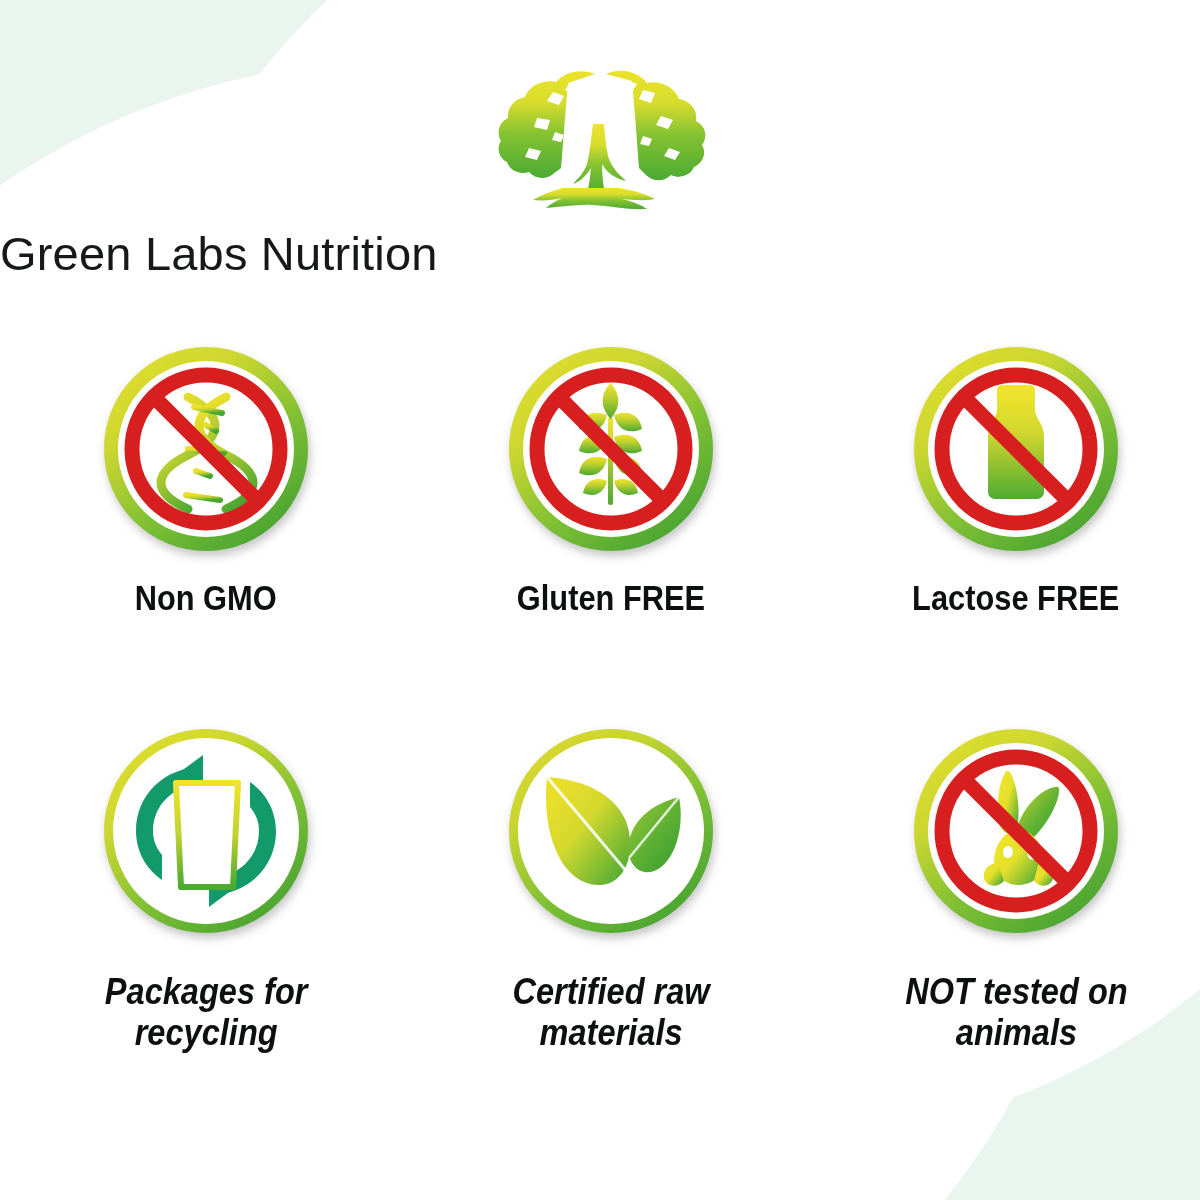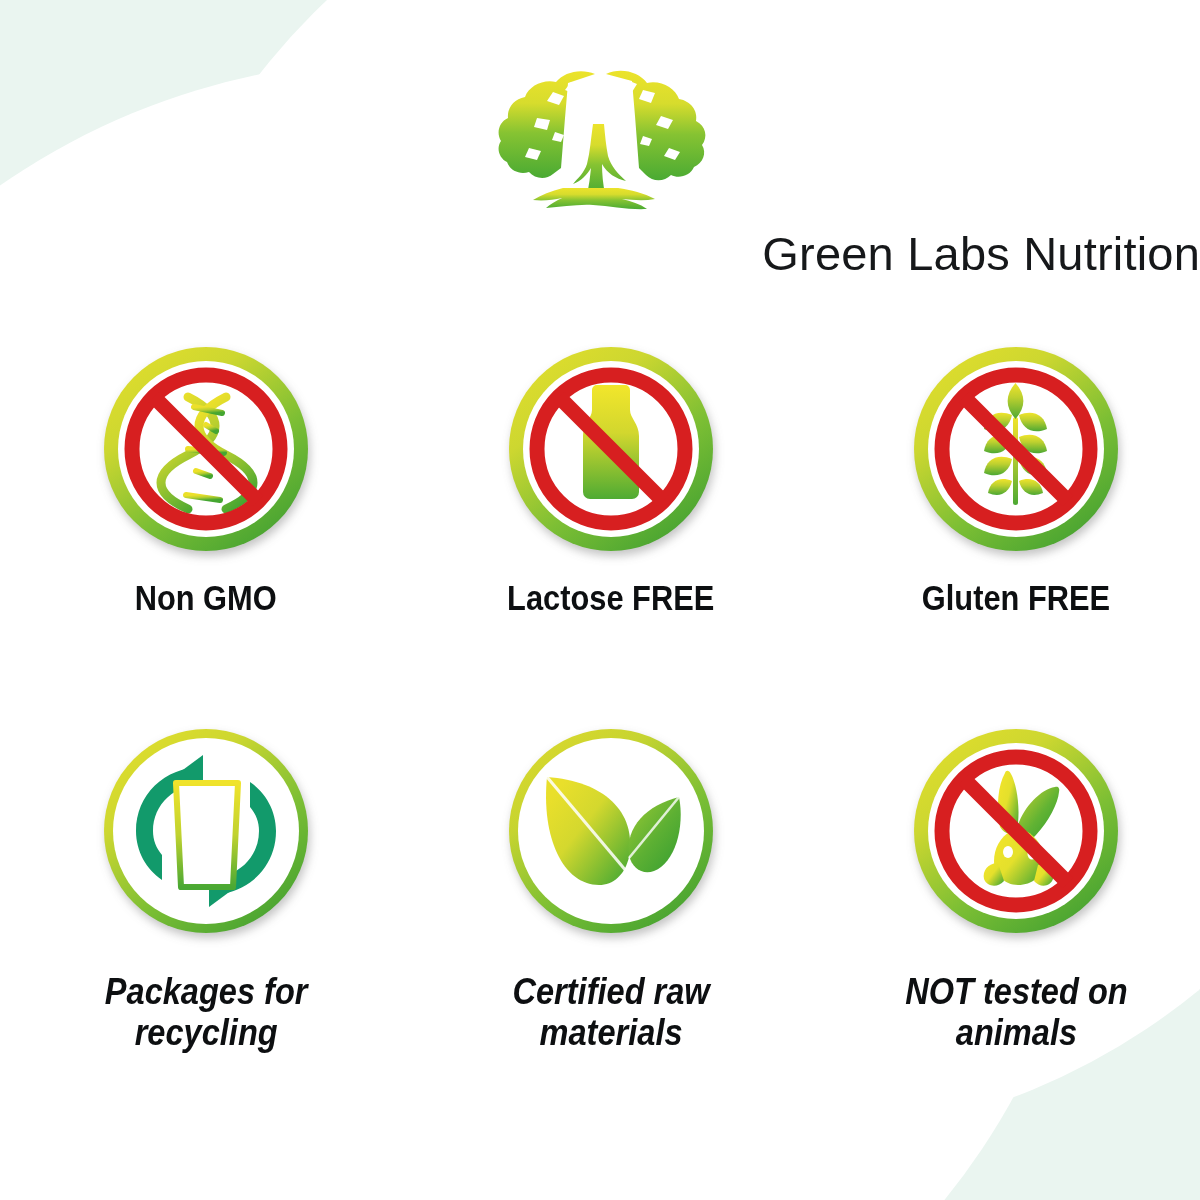--- a/index.html
+++ b/index.html
@@ -40,21 +40,21 @@
     background: #ffffff;
     border-radius: 50%;
   }
 
   
   .header {
     position: absolute;
     left: 0;
     top: 0;
     width: 1200px;
-    text-align: right;
+    text-align: left;
     z-index: 5;
   }
   .logo-wrap {
     margin-top: 62px;
     height: 150px;
     display: flex;
     align-items: flex-end;
     justify-content: center;
   }
   .brand-title {
@@ -234,20 +234,62 @@
             </g>
           </svg>
         </div>
         <div class="badge-label">Non GMO</div>
       </div>
 
       <div class="cell">
         <div class="badge">
           <svg viewBox="0 0 208 208">
             <defs>
+              <linearGradient id="ringB" x1="0.12" y1="0" x2="0.85" y2="1">
+                <stop offset="0%" stop-color="#e2de2c"></stop>
+                <stop offset="28%" stop-color="#cdd730"></stop>
+                <stop offset="62%" stop-color="#7dbf34"></stop>
+                <stop offset="100%" stop-color="#3f9f31"></stop>
+              </linearGradient>
+              <linearGradient id="wheatB" x1="0.5" y1="0" x2="0.5" y2="1">
+                <stop offset="0%" stop-color="#f0e42b"></stop>
+                <stop offset="40%" stop-color="#bdd02f"></stop>
+                <stop offset="100%" stop-color="#4ca833"></stop>
+              </linearGradient>
+            </defs>
+            <circle cx="104" cy="104" r="102" fill="url(#ringB)"></circle>
+            <circle cx="104" cy="104" r="88" fill="#ffffff"></circle>
+            <g fill="url(#wheatB)">
+
+              <rect x="101" y="72" width="5" height="88" rx="2.5"></rect>
+
+              <path d="M103.5 38 C114 50, 114 62, 103.5 74 C93 62, 93 50, 103.5 38 Z"></path>
+
+              <path d="M100 70 C86 64, 74 70, 72 84 C86 90, 97 84, 100 70 Z"></path>
+              <path d="M107 70 C121 64, 133 70, 135 84 C121 90, 110 84, 107 70 Z"></path>
+              <path d="M100 92 C86 86, 74 92, 72 106 C86 112, 97 106, 100 92 Z"></path>
+              <path d="M107 92 C121 86, 133 92, 135 106 C121 112, 110 106, 107 92 Z"></path>
+              <path d="M100 114 C86 108, 74 114, 72 128 C86 134, 97 128, 100 114 Z"></path>
+              <path d="M107 114 C121 108, 133 114, 135 128 C121 134, 110 128, 107 114 Z"></path>
+              <path d="M100 136 C88 131, 78 136, 76 148 C88 153, 97 148, 100 136 Z"></path>
+              <path d="M107 136 C119 131, 129 136, 131 148 C119 153, 110 148, 107 136 Z"></path>
+            </g>
+            <g>
+              <circle cx="104" cy="104" r="74" fill="none" stroke="#d71f20" stroke-width="15"></circle>
+              <line x1="52" y1="52" x2="156" y2="156" stroke="#d71f20" stroke-width="15"></line>
+            </g>
+          </svg>
+        </div>
+        <div class="badge-label">Gluten FREE</div>
+      </div>
+
+      <div class="cell">
+        <div class="badge">
+          <svg viewBox="0 0 208 208">
+            <defs>
               <linearGradient id="ringC" x1="0.12" y1="0" x2="0.85" y2="1">
                 <stop offset="0%" stop-color="#e2de2c"></stop>
                 <stop offset="28%" stop-color="#cdd730"></stop>
                 <stop offset="62%" stop-color="#7dbf34"></stop>
                 <stop offset="100%" stop-color="#3f9f31"></stop>
               </linearGradient>
               <linearGradient id="bottleC" x1="0.5" y1="0" x2="0.5" y2="1">
                 <stop offset="0%" stop-color="#f2e62b"></stop>
                 <stop offset="42%" stop-color="#d2d72e"></stop>
                 <stop offset="100%" stop-color="#4fab33"></stop>
@@ -271,62 +313,20 @@
                        a5 5 0 0 1 5 -5 z"></path>
             </g>
             <g>
               <circle cx="104" cy="104" r="74" fill="none" stroke="#d71f20" stroke-width="15"></circle>
               <line x1="52" y1="52" x2="156" y2="156" stroke="#d71f20" stroke-width="15"></line>
             </g>
           </svg>
         </div>
         <div class="badge-label">Lactose FREE</div>
       </div>
-
-      <div class="cell">
-        <div class="badge">
-          <svg viewBox="0 0 208 208">
-            <defs>
-              <linearGradient id="ringB" x1="0.12" y1="0" x2="0.85" y2="1">
-                <stop offset="0%" stop-color="#e2de2c"></stop>
-                <stop offset="28%" stop-color="#cdd730"></stop>
-                <stop offset="62%" stop-color="#7dbf34"></stop>
-                <stop offset="100%" stop-color="#3f9f31"></stop>
-              </linearGradient>
-              <linearGradient id="wheatB" x1="0.5" y1="0" x2="0.5" y2="1">
-                <stop offset="0%" stop-color="#f0e42b"></stop>
-                <stop offset="40%" stop-color="#bdd02f"></stop>
-                <stop offset="100%" stop-color="#4ca833"></stop>
-              </linearGradient>
-            </defs>
-            <circle cx="104" cy="104" r="102" fill="url(#ringB)"></circle>
-            <circle cx="104" cy="104" r="88" fill="#ffffff"></circle>
-            <g fill="url(#wheatB)">
-
-              <rect x="101" y="72" width="5" height="88" rx="2.5"></rect>
-
-              <path d="M103.5 38 C114 50, 114 62, 103.5 74 C93 62, 93 50, 103.5 38 Z"></path>
-
-              <path d="M100 70 C86 64, 74 70, 72 84 C86 90, 97 84, 100 70 Z"></path>
-              <path d="M107 70 C121 64, 133 70, 135 84 C121 90, 110 84, 107 70 Z"></path>
-              <path d="M100 92 C86 86, 74 92, 72 106 C86 112, 97 106, 100 92 Z"></path>
-              <path d="M107 92 C121 86, 133 92, 135 106 C121 112, 110 106, 107 92 Z"></path>
-              <path d="M100 114 C86 108, 74 114, 72 128 C86 134, 97 128, 100 114 Z"></path>
-              <path d="M107 114 C121 108, 133 114, 135 128 C121 134, 110 128, 107 114 Z"></path>
-              <path d="M100 136 C88 131, 78 136, 76 148 C88 153, 97 148, 100 136 Z"></path>
-              <path d="M107 136 C119 131, 129 136, 131 148 C119 153, 110 148, 107 136 Z"></path>
-            </g>
-            <g>
-              <circle cx="104" cy="104" r="74" fill="none" stroke="#d71f20" stroke-width="15"></circle>
-              <line x1="52" y1="52" x2="156" y2="156" stroke="#d71f20" stroke-width="15"></line>
-            </g>
-          </svg>
-        </div>
-        <div class="badge-label">Gluten FREE</div>
-      </div>
     </div>
 
     <div class="row row-2">
 
       <div class="cell">
         <div class="badge">
           <svg viewBox="0 0 208 208">
             <defs>
               <linearGradient id="ringD" x1="0.12" y1="0" x2="0.85" y2="1">
                 <stop offset="0%" stop-color="#e2de2c"></stop>

